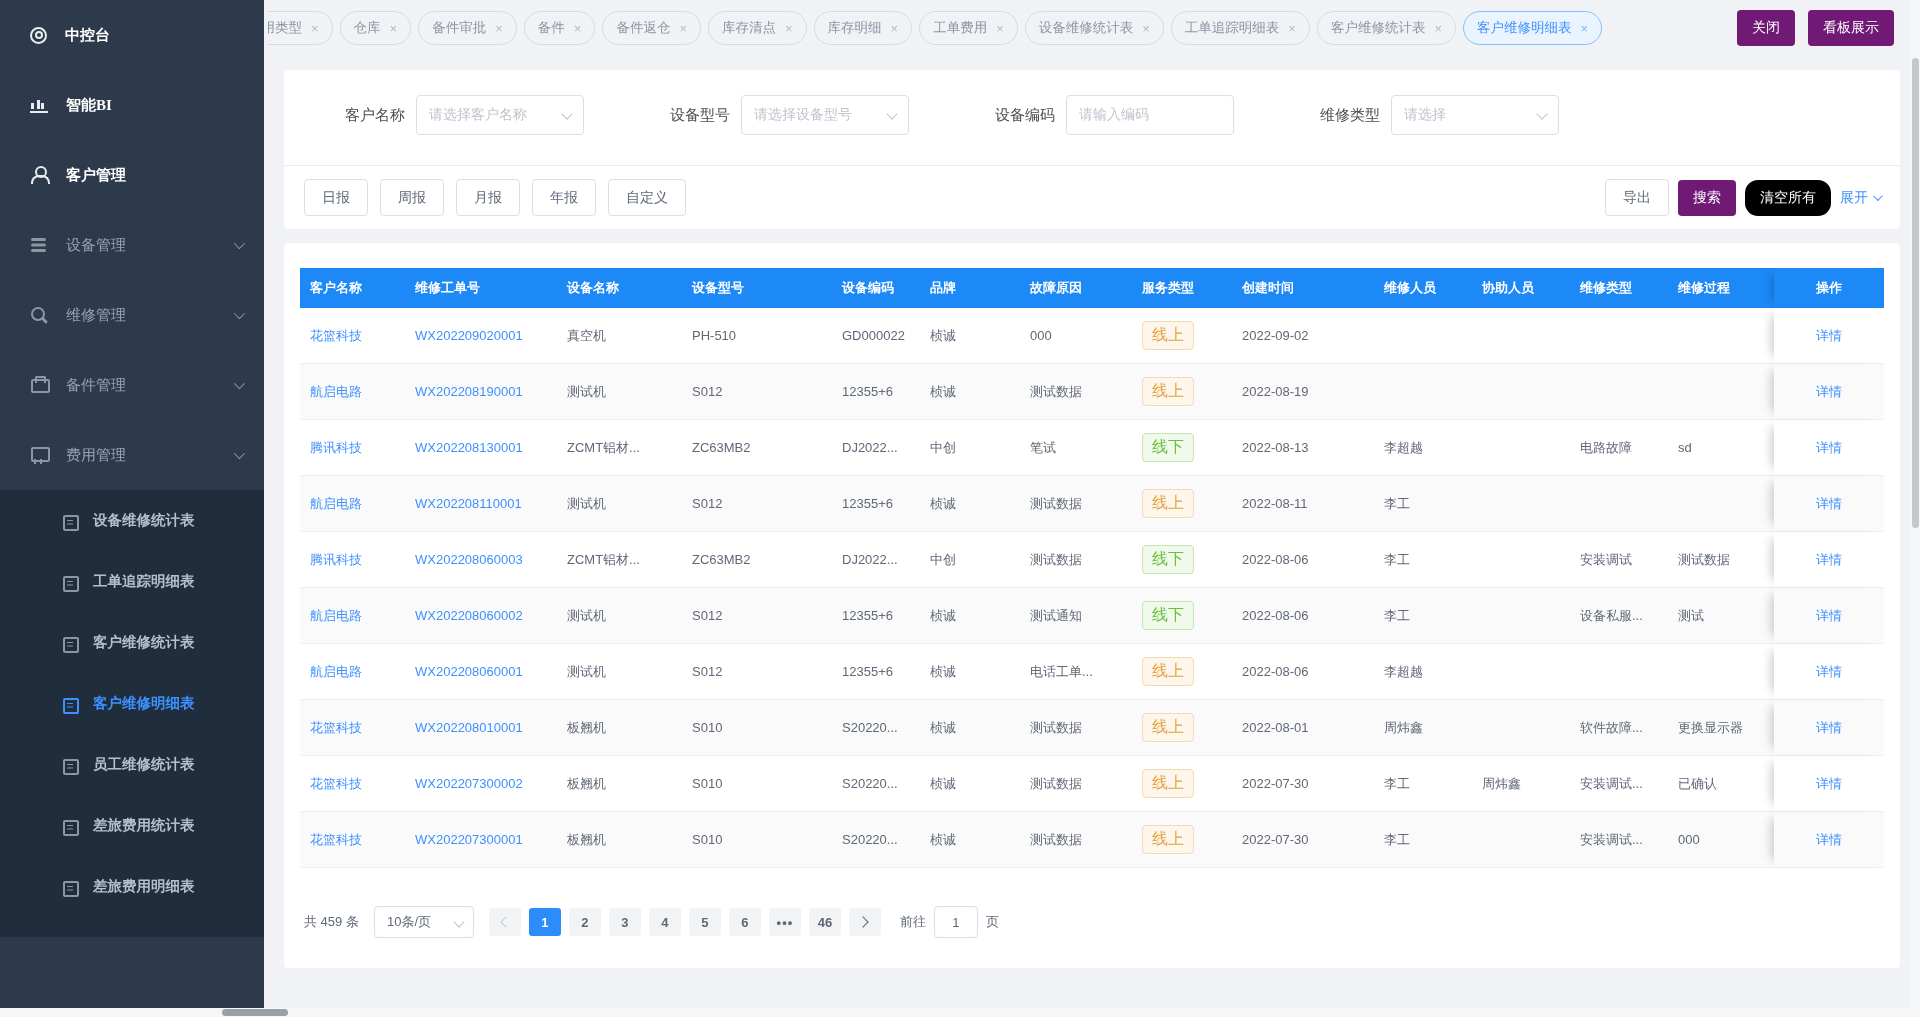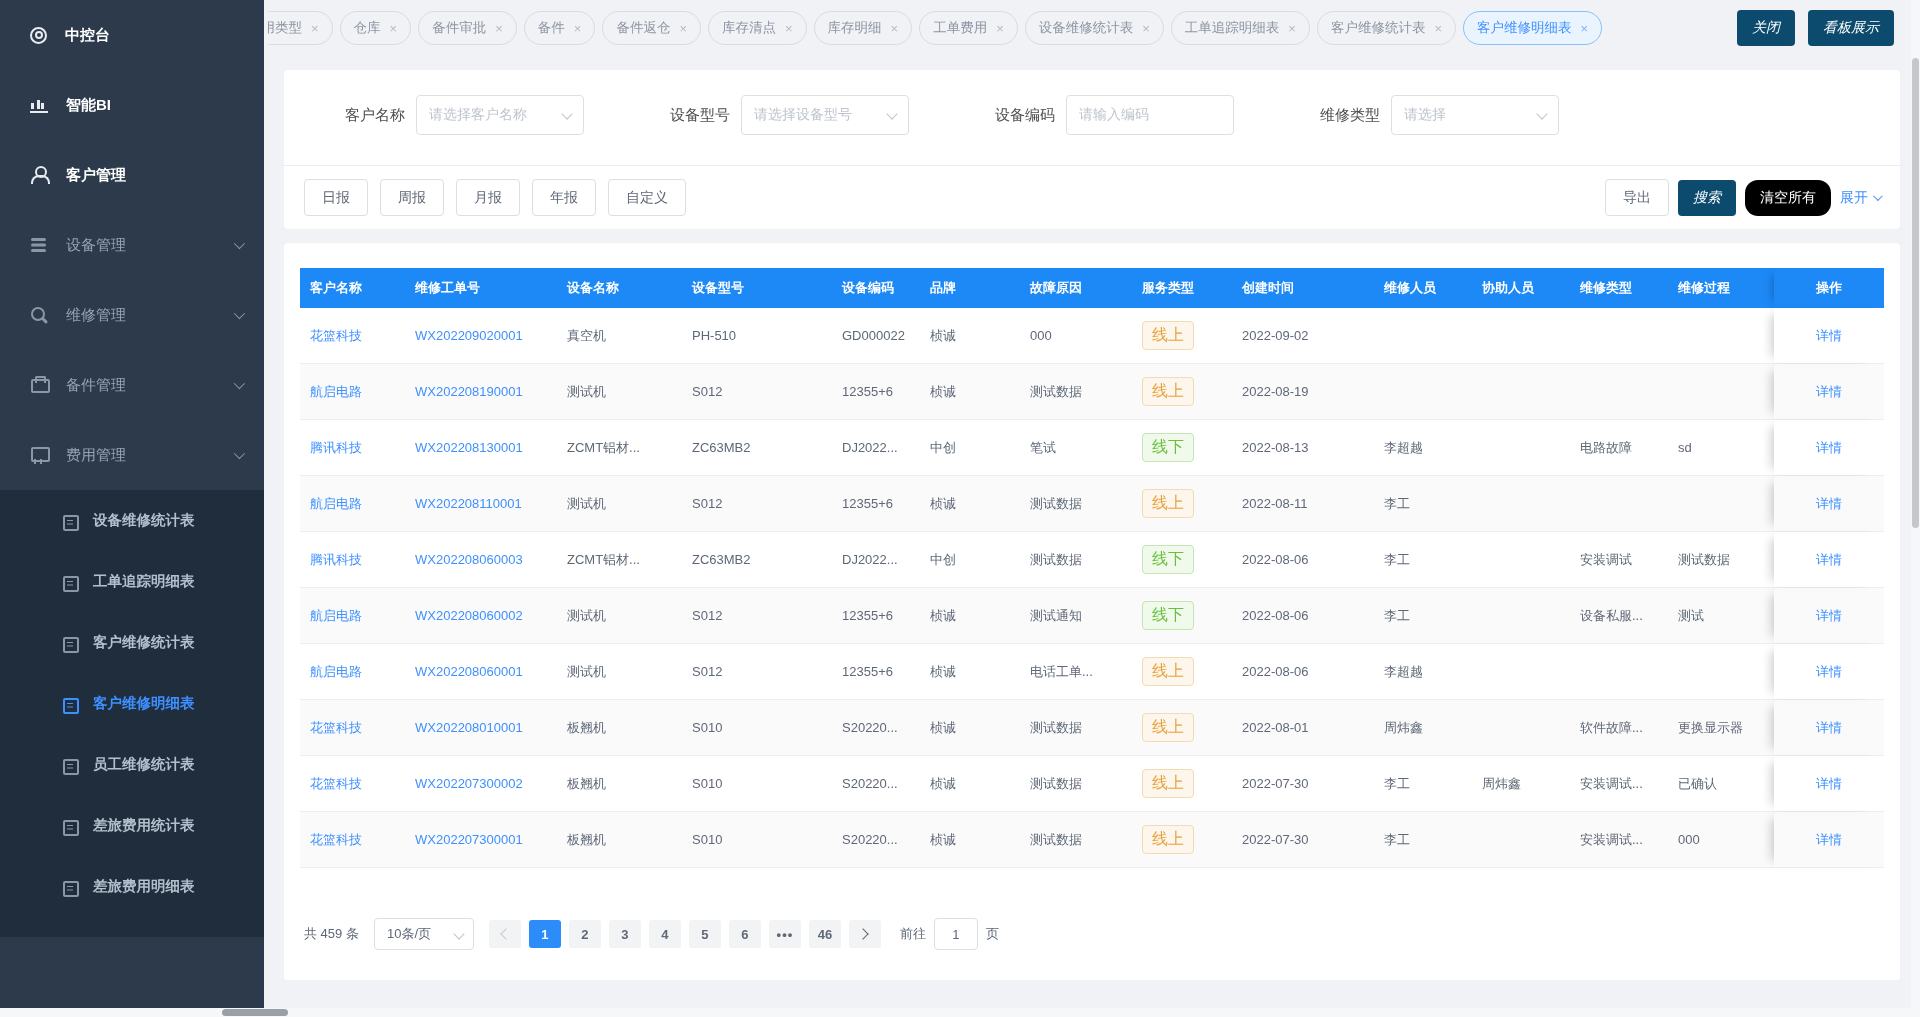--- a/index.html
+++ b/index.html
@@ -4,21 +4,21 @@
 <style>
   * { margin:0; padding:0; box-sizing:border-box; }
   html,body { width:1920px; height:1017px; overflow:hidden; background:#f0f2f5;
               font-family:"Liberation Sans","DejaVu Sans",sans-serif; color:#606266; }
   .app { display:flex; width:1920px; height:1008px; }
 
   
   .sidebar { width:264px; height:1008px; background:#2d3a4b; flex-shrink:0; overflow:hidden; }
   .menu-item { height:70px; display:flex; align-items:center; padding:0 22px 0 30px; cursor:pointer;
                color:#97a3b2; font-size:15px; }
-  .menu-item .mlabel { margin-left:18px; flex:1; }
+  .menu-item .mlabel { margin-left:18px; flex:1;font-family:Liberation Serif, serif; }
   .menu-item.em { color:#ffffff; font-weight:700; }
   .submenu { background:#1f2d3d; padding-bottom:20px; }
   .sub-item { height:61px; display:flex; align-items:center; padding-left:62px; cursor:pointer;
               color:#b3bfcc; font-size:14.5px; font-weight:600; }
   .sub-item .mlabel { margin-left:16px; }
   .sub-item.active { color:#3e90ff; }
 
   
   .ic { position:relative; width:18px; height:18px; flex-shrink:0; color:#8a97a5; }
   .em .ic { color:#e8ecf1; }
@@ -63,21 +63,21 @@
   .tabbar { height:56px; display:flex; align-items:center; padding:0 26px 0 4px; gap:7px; overflow:hidden; }
   .chip { height:34px; display:flex; align-items:center; gap:9px; padding:0 13px; border:1px solid #d7dbe2;
           border-radius:17px; color:#8d95a3; font-size:13.5px; background:transparent; cursor:pointer; white-space:nowrap; }
   .chip:first-child { margin-left:-34px; }
   .chip.active { border-color:#87c0fb; background:#eaf4ff; color:#3e90ff; }
   .chip-x { font-size:13px; color:#b4bac4; line-height:1; }
   .chip.active .chip-x { color:#7ab5f5; }
   .tab-actions { margin-left:auto; display:flex; gap:13px; }
   .btn { border:none; border-radius:4px; font-size:14px; cursor:pointer; height:36px; padding:0 15px;
          font-family:inherit; white-space:nowrap; }
-  .btn-blue { background:#0c4a6e; color:#fff;font-style:italic; }
+  .btn-blue { background:#701a75; color:#fff; }
 
   
   .filter-card { margin:14px 20px 0; background:#fff; border-radius:4px; padding:25px 16px 13px; }
   .filter-row { display:flex; padding-left:4px; }
   .f-group { width:325px; display:flex; align-items:center; }
   .f-label { width:112px; text-align:right; padding-right:11px; font-size:15px; color:#4d4d4d; white-space:nowrap; }
   .control { position:relative; width:168px; height:40px; border:1px solid #dcdfe6; border-radius:4px;
              display:flex; align-items:center; padding:0 26px 0 12px; cursor:pointer; background:#fff; }
   .placeholder { color:#bfc4cd; font-size:14px; white-space:nowrap; overflow:hidden; }
   .sel-chev { position:absolute; right:12px; top:14px; width:8px; height:8px;
@@ -101,21 +101,21 @@
           box-shadow:-9px 0 10px -7px rgba(0,0,0,0.22); height:100%; display:flex; align-items:center; justify-content:center; }
   .trow { display:flex; align-items:center; height:56px; border-bottom:1px solid #ebeef5; font-size:13px; color:#5f6877; }
   .tbody .trow:nth-child(even) { background:#fafafa; }
   a.cell-link { color:#3e90ff; text-decoration:none; cursor:pointer; }
   .badge { display:inline-block; font-size:16px; padding:3px 9px; border-radius:4px; border:1px solid transparent; }
   .badge:empty { display:none; }
   .badge.online  { color:#e6a23c; background:#fdf6ec; border-color:#f5dab1; }
   .badge.offline { color:#67c23a; background:#f0f9eb; border-color:#c2e7b0; }
 
   
-  .pagination { display:flex; align-items:center; margin-top:50px; gap:15px; font-size:13px; color:#5f6877; padding-left:4px; }
+  .pagination { display:flex; align-items:center; margin-top:38px; gap:15px; font-size:13px; color:#5f6877; padding-left:4px; }
   .psize { position:relative; width:100px; height:32px; border:1px solid #dcdfe6; border-radius:4px;
            display:flex; align-items:center; padding:0 24px 0 12px; cursor:pointer; }
   .psize .sel-chev { top:11px; right:10px; }
   .pager { display:flex; align-items:center; gap:8px; }
   .pbtn { min-width:32px; height:28px; background:#f2f3f5; border-radius:3px; display:flex; align-items:center;
           justify-content:center; font-size:13px; font-weight:700; color:#5f6877; cursor:pointer; padding:0 4px; }
   .pbtn.active { background:#2b8cfa; color:#fff; }
   .pbtn.dots { letter-spacing:1px; }
   .arrow { width:8px; height:8px; border-left:1.6px solid #5f6877; border-bottom:1.6px solid #5f6877; }
   .arrow.left { transform:rotate(45deg); margin-left:3px; }

